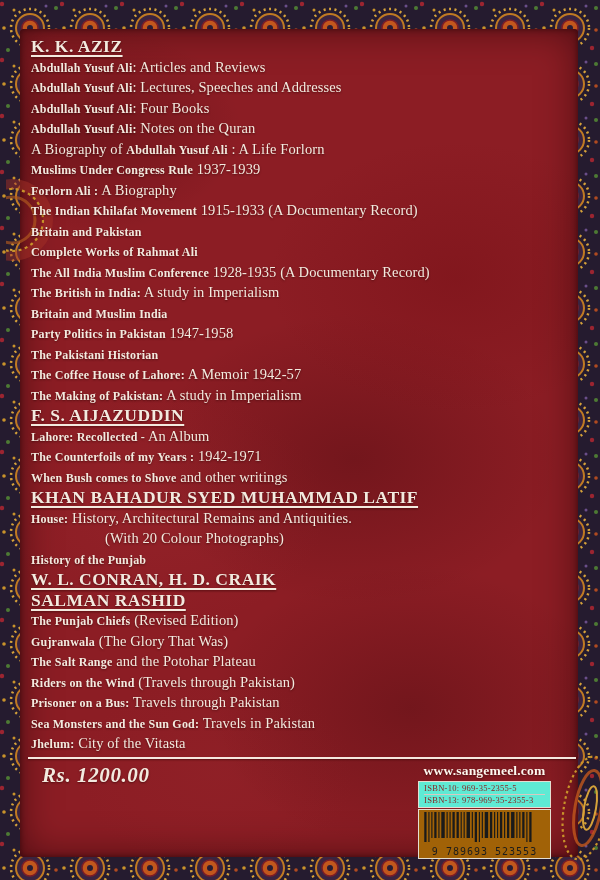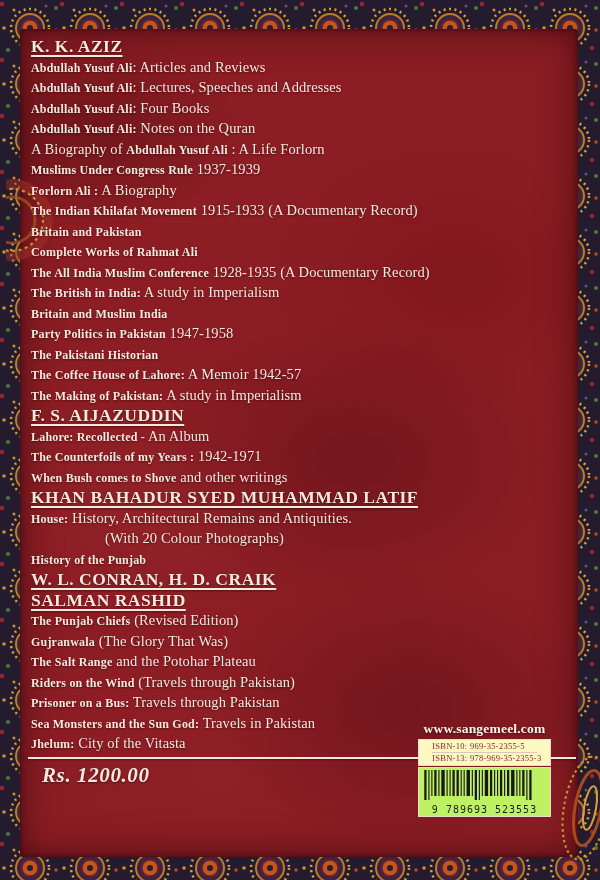--- a/index.html
+++ b/index.html
@@ -23,28 +23,28 @@
   .row{height:20.5px;line-height:20.5px;white-space:nowrap;}
   .seg-bold{font-weight:700;font-size:12px;letter-spacing:.2px;}
   .seg-normal{font-weight:400;font-size:14.5px;letter-spacing:.1px;}
   .row.heading .seg-bold{font-size:17.5px;letter-spacing:.5px;
     text-decoration:underline;text-underline-offset:3px;text-decoration-thickness:1.5px;}
   .row.indent{padding-left:74px;}
   .divider{position:absolute;left:28px;top:757px;width:548px;height:2px;z-index:3;
     background:rgba(255,250,240,.92);box-shadow:0 1px 2px rgba(40,0,0,.5);}
   .price{position:absolute;left:42px;top:763px;z-index:3;color:var(--ink,#f3eadf);
     font-weight:700;font-size:21px;letter-spacing:.6px;text-shadow:0 1px 2px rgba(40,0,0,.55);font-style:italic;}
-  .pub-block{position:absolute;left:418px;top:721px;width:133px;z-index:3;}
+  .pub-block{position:absolute;left:418px;top:763px;width:133px;z-index:3;}
   .website{color:#fdf7ee;font-weight:700;font-size:13.5px;letter-spacing:.2px;
     text-align:center;text-shadow:0 1px 2px rgba(40,0,0,.6);margin-bottom:2px;}
-  .isbn-box{background:#fef9c3;border:1px solid #e4ded2;padding:1px 13px;}
+  .isbn-box{background:#5eead4;border:1px solid #e4ded2;padding:1px 5px;}
   .isbn{color:#8a1e1e;font-size:8.5px;line-height:11px;letter-spacing:.3px;
     white-space:nowrap;font-family:"Liberation Serif",serif;}
   .isbn:first-child{border-bottom:1px solid #d8c9c0;}
-  .barcode-box{background:#bef264;margin-top:1px;padding:2px 3px 1px;border:1px solid #e4ded2;}
+  .barcode-box{background:#a16207;margin-top:1px;padding:2px 3px 1px;border:1px solid #e4ded2;}
   .barcode-digits{font-family:"DejaVu Sans Mono",monospace;font-size:10px;color:#1c1c1c;
     letter-spacing:1px;text-align:center;line-height:11px;}
 </style>
 </head>
 <body>
 
 <div class="cover">
 
   <svg class="border-svg" width="600" height="880">
     <defs>

